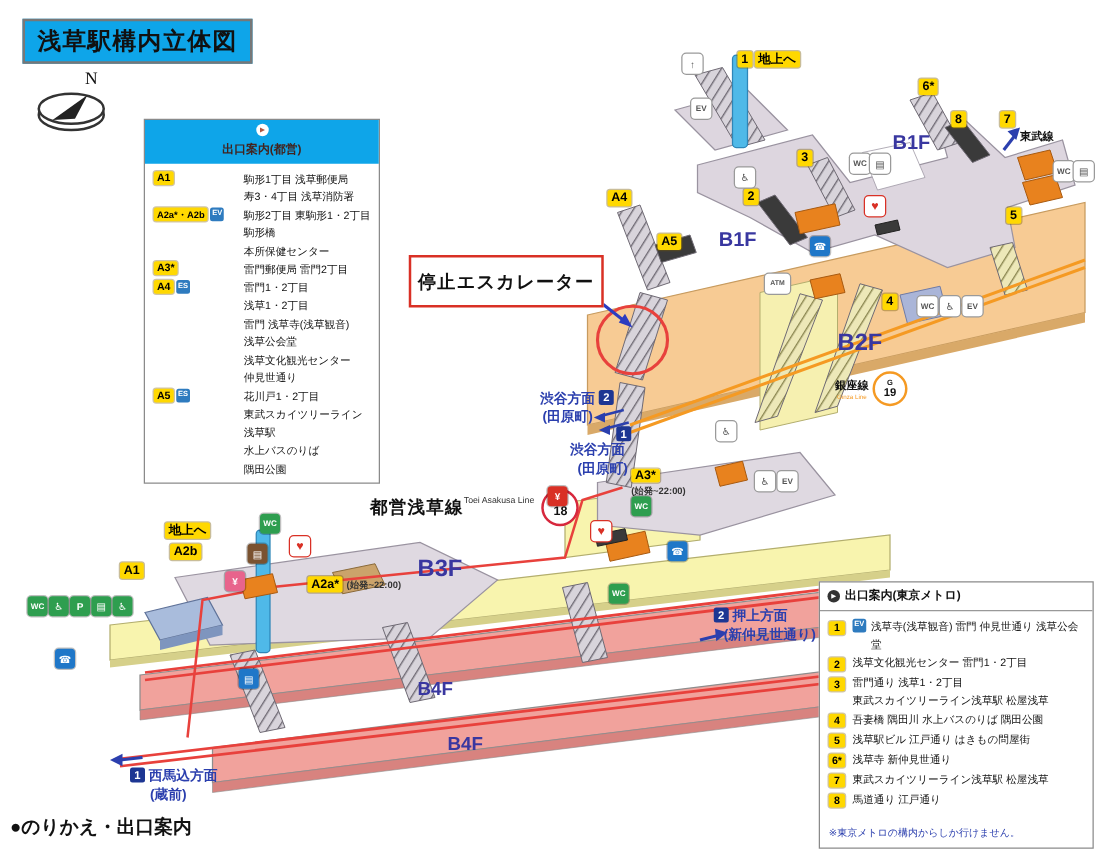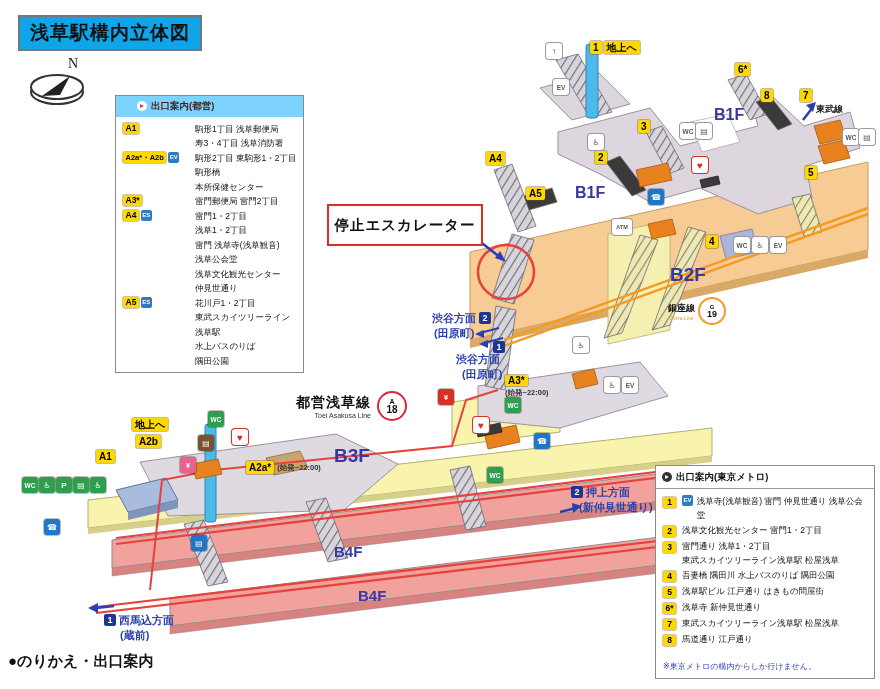--- a/index.html
+++ b/index.html
@@ -3,22 +3,22 @@
 <meta charset="utf-8">
 <style>
   html,body{margin:0;padding:0;background:#fff;}
   #stage{position:relative;width:880px;height:689px;background:#fff;overflow:hidden;
          font-family:"Liberation Sans","DejaVu Sans",sans-serif;color:#111;}
   .abs{position:absolute;}
   
   .title-box{border:2px solid #777;background:#0ea5e9;padding:3px 10px;font-size:19px;font-weight:bold;letter-spacing:1px;}
   
   .panel{background:#fff;border:1.5px solid #8a8a8a;font-size:8.5px;line-height:14.5px;}
-  .panel-head-salmon{background:#7dd3fc;color:#42231e;font-weight:bold;font-size:9.5px;
-        padding:3px 21px;display:flex;align-items:center;gap:4px;}
+  .panel-head-salmon{background:#0ea5e9;color:#42231e;font-weight:bold;font-size:9.5px;
+        padding:3px 21px;display:flex;align-items:center;gap:4px;flex-direction:column;}
   .panel-head-white{color:#111;font-weight:bold;font-size:9.5px;padding:4px 6px 3px 6px;
         border-bottom:1px solid #999;display:flex;align-items:center;gap:4px;}
   .circ-ico{width:10px;height:10px;border-radius:50%;display:inline-block;position:relative;flex:0 0 auto;}
   .circ-ico.w{background:#fff;} .circ-ico.d{background:#333;}
   .circ-ico:after{content:"";position:absolute;left:3px;top:2.5px;border-style:solid;border-width:2.5px 0 2.5px 4px;}
   .circ-ico.w:after{border-color:transparent transparent transparent #b05540;}
   .circ-ico.d:after{border-color:transparent transparent transparent #fff;}
   .panel-body{padding:5px 6px 4px 7px;}
   .xrow{display:flex;}
   .xbadges{flex:0 0 72px;display:flex;align-items:flex-start;gap:2px;padding-top:1px;}
@@ -316,21 +316,21 @@
       <span style="font-size:9px;font-weight:bold">銀座線</span>
       <span style="font-size:5px;color:#f59a23" class="en-sub">Ginza Line</span>
     </span>
     <span class="linebadge-circle" style="width:24px;height:24px;border:2.5px solid #f59a23">
       <span style="font-size:6px">G</span>
       <span style="font-size:9px">19</span>
     </span>
   </div>
 
   <div class="abs" style="left:296px;top:391px;display:flex;align-items:center;gap:6px">
-    <span style="display:flex;flex-direction:column;align-items:flex-end">
+    <span style="display:flex;align-items:flex-start">
       <span style="font-size:14px;font-weight:bold;letter-spacing:1px">都営浅草線</span>
       <span style="font-size:7px;color:#333" class="en-sub">Toei Asakusa Line</span>
     </span>
     <span class="linebadge-circle" style="width:26px;height:26px;border:2.5px solid #d7283d">
       <span style="font-size:7px">A</span>
       <span style="font-size:10px">18</span>
     </span>
   </div>
 
   <div class="abs map-badge" style="left:132px;top:418px">地上へ</div>

